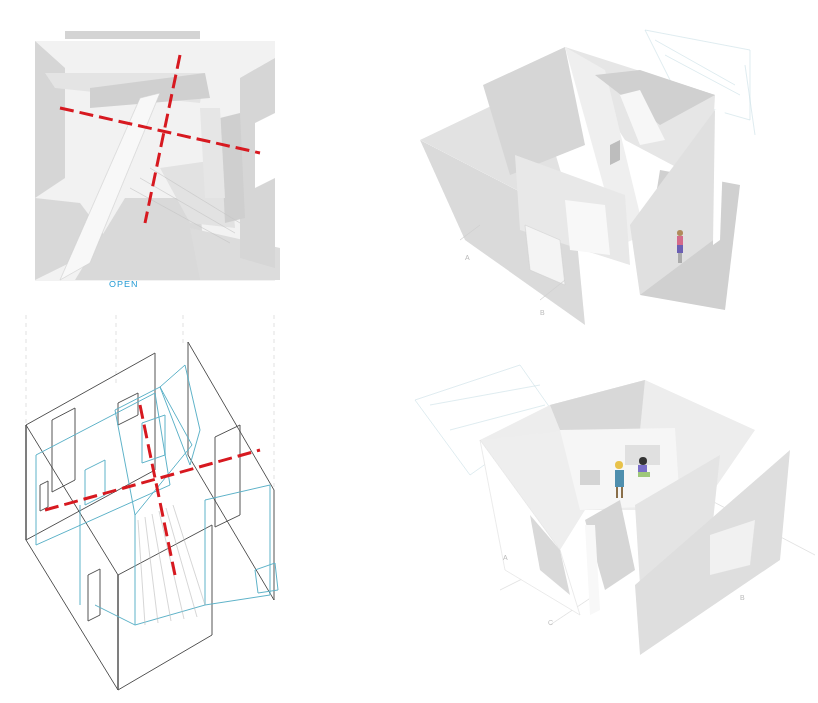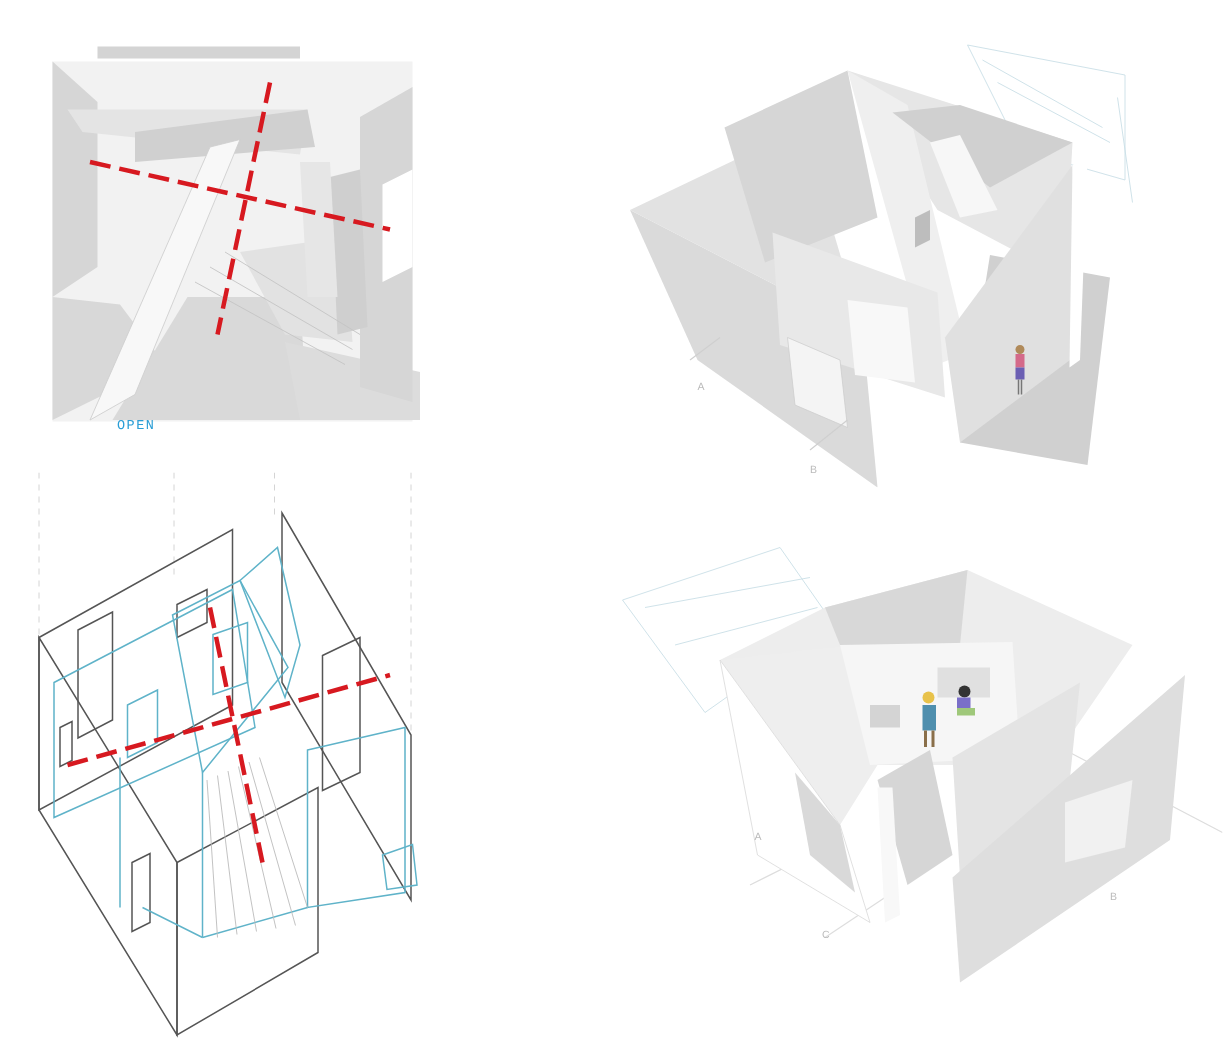--- a/index.html
+++ b/index.html
@@ -1,19 +1,19 @@
 <!DOCTYPE html>
 <html><head>
 <meta charset="utf-8">
 <style>
   html, body { margin:0; padding:0; background:#ffffff; }
   body { width:818px; height:703px; position:relative; overflow:hidden; font-family:"Liberation Sans", sans-serif; }
   .panel { position:absolute; }
   .panel svg { display:block; }
-  .lbl { position:absolute; font-size:9px; color:#2a9ed6; letter-spacing:1px; font-family:Liberation Mono, monospace; }
+  .lbl { position:absolute; font-size:9px; color:#2a9ed6; letter-spacing:1px; font-family:Liberation Sans, sans-serif;margin-left:31px; }
   .tag { font-family:"Liberation Sans", sans-serif; font-size:7px; fill:#bbbbbb; }
 </style>
 </head>
 <body>
 
 <div class="panel" style="left:30px;top:28px;width:255px;height:265px;">
   <svg width="255" height="265" viewBox="0 0 255 265">
     <rect x="35" y="3" width="135" height="8" fill="#d4d4d4"></rect>
     <rect x="5" y="13" width="240" height="240" fill="#f2f2f2"></rect>
     <polygon points="5,13 35,40 35,150 5,170" fill="#d6d6d6"></polygon>

